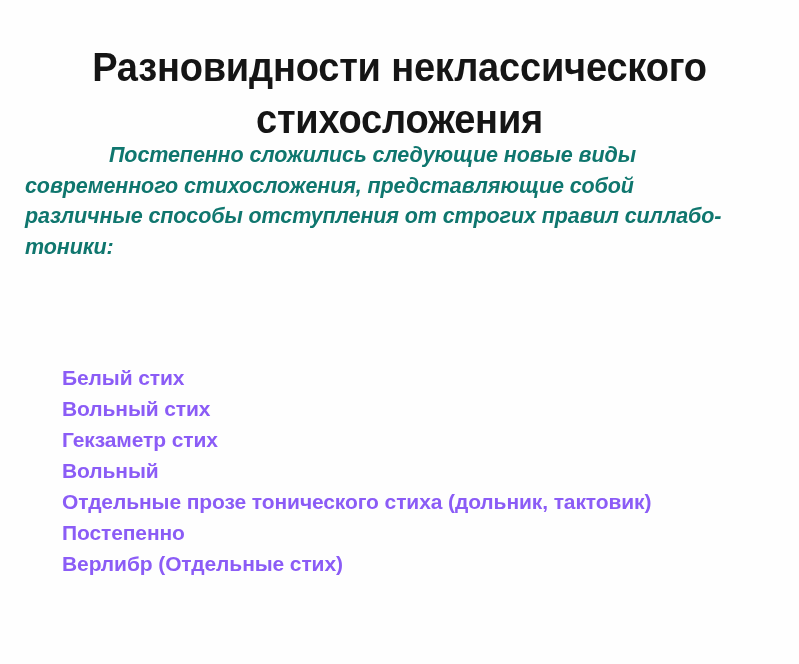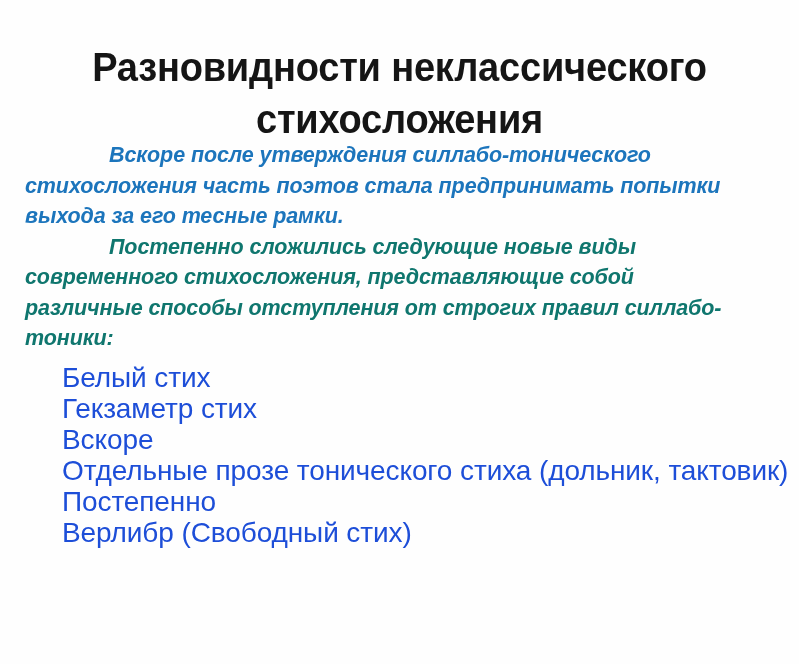--- a/index.html
+++ b/index.html
@@ -74,46 +74,46 @@
   .red-list {
     position: absolute;
     top: 362px;
     left: 62px;
     width: 720px;
     margin: 0;
     padding: 0;
     list-style: none;
   }
   .red-list li {
-    color: #1d4ed8;
-    font-weight: normal;
-    font-size: 28px;
+    color: #8b5cf6;
+    font-weight: bold;
+    font-size: 21px;
     line-height: 31px;
     letter-spacing: -0.1px;
     white-space: nowrap;
     font-style: normal;
   }
 </style>
 </head>
 <body>
 
 <div class="slide">
 
   <h1 class="slide-title">
     <span class="title-line">Разновидности неклассического</span>
     <span class="title-line">стихосложения</span>
   </h1>
 
   <div class="body-block">
-    <p class="para para-blue">Вскоре после утверждения силлабо-тонического стихосложения часть поэтов стала предпринимать попытки выхода за его тесные рамки.</p>
     <p class="para para-black">Постепенно сложились следующие новые виды современного стихосложения, представляющие собой различные способы отступления от строгих правил силлабо-тоники:</p>
   </div>
 
   <ul class="red-list">
     <li>Белый стих</li>
+    <li>Вольный стих</li>
     <li>Гекзаметр стих</li>
-    <li>Вскоре</li>
+    <li>Вольный</li>
     <li>Отдельные прозе тонического стиха (дольник, тактовик)</li>
     <li>Постепенно</li>
-    <li>Верлибр (Свободный стих)</li>
+    <li>Верлибр (Отдельные стих)</li>
   </ul>
 
 </div>
 
 </body></html>

